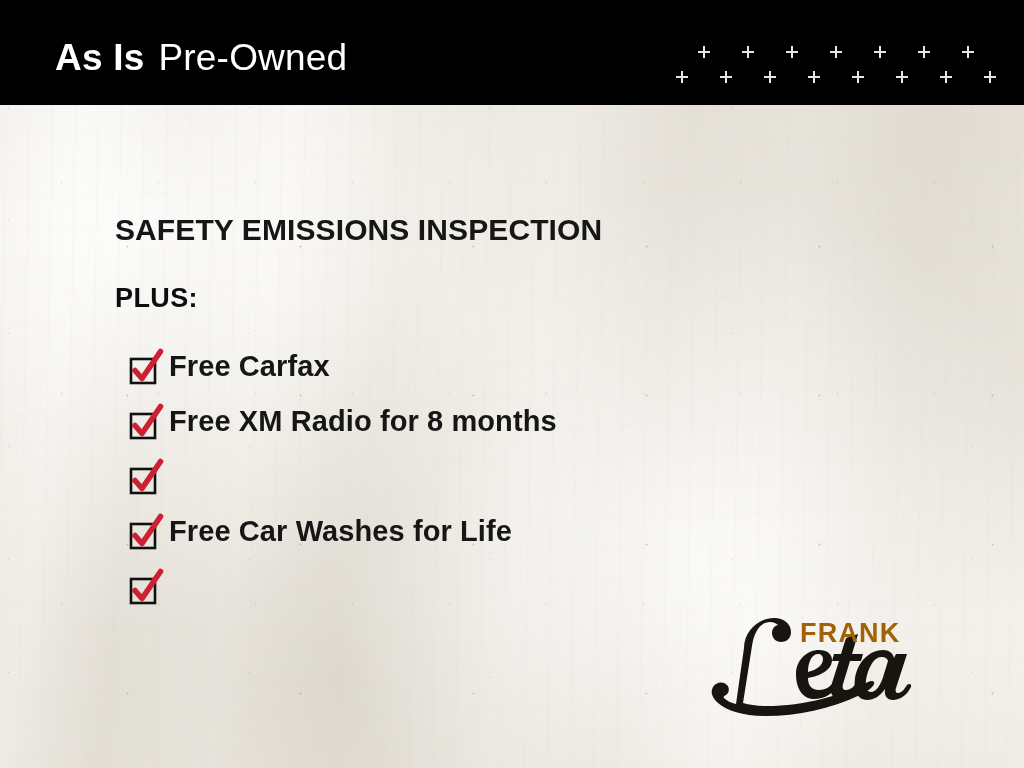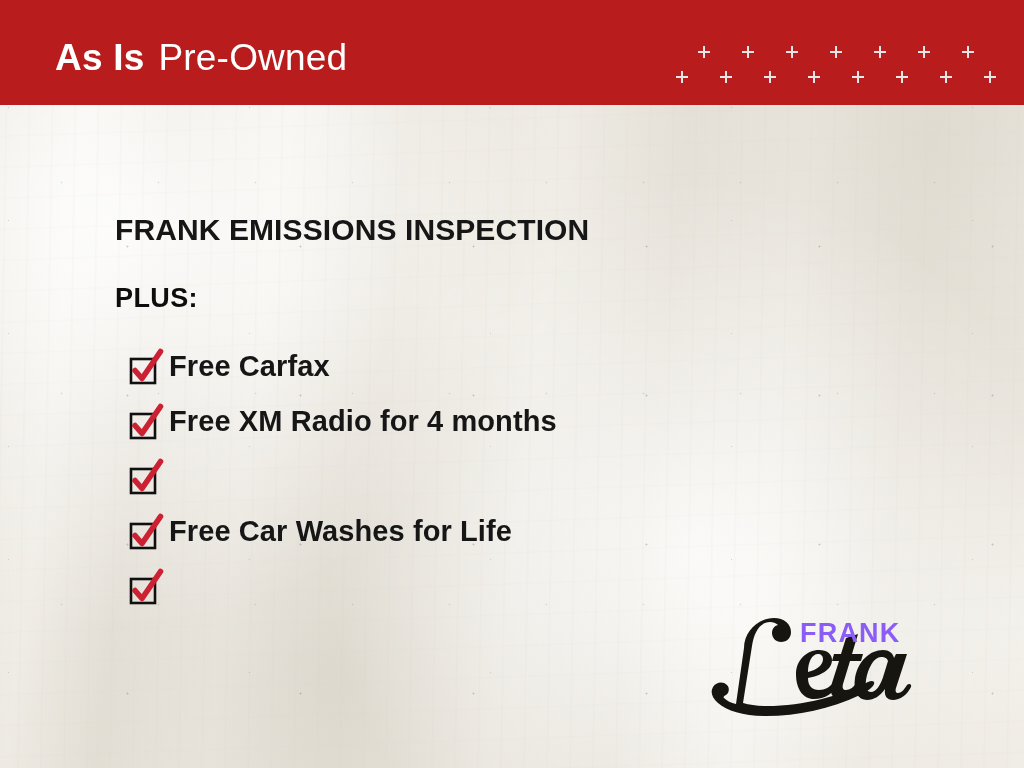--- a/index.html
+++ b/index.html
@@ -83,21 +83,21 @@
         rgba(211,205,193,0.0) 31px);
   }
 
   
   .header-band {
     position: absolute;
     left: 0;
     top: 0;
     width: 1024px;
     height: 105px;
-    background-color: #b91c1c;
+    background-color: #000000;
     overflow: hidden;
   }
   .header-title {
     position: absolute;
     left: 55px;
     top: 36px;
     white-space: nowrap;
     color: #ffffff;
     font-size: 37px;
     line-height: 44px;
@@ -219,21 +219,21 @@
     width: 215px;
     height: 112px;
   }
   .brand-logo svg {
     display: block;
   }
   .brand-frank {
     position: absolute;
     left: 100px;
     top: 10px;
-    color: #8b5cf6;
+    color: #a16207;
     font-size: 27px;
     font-weight: 700;
     letter-spacing: 1.2px;
     white-space: nowrap;
   }
 </style>
 </head>
 <body>
 
 <div id="slide">
@@ -265,21 +265,21 @@
         <span class="plus-mark"></span>
         <span class="plus-mark"></span>
         <span class="plus-mark"></span>
         <span class="plus-mark"></span>
         <span class="plus-mark"></span>
       </div>
     </div>
 
   </div>
 
-  <div class="headline">FRANK EMISSIONS INSPECTION</div>
+  <div class="headline">SAFETY EMISSIONS INSPECTION</div>
   <div class="plus-label">PLUS:</div>
 
   <div class="check-list">
 
     <div class="check-item">
       <span class="checkbox-icon">
         <svg width="40" height="42" viewBox="0 0 40 42">
           <rect x="2" y="10" width="24" height="24" fill="none" stroke="#101010" stroke-width="2.6"></rect>
           <path d="M6 21.5 L13 29.5 L31.5 2.5" fill="none" stroke="#cc2033" stroke-width="5.6" stroke-linecap="round" stroke-linejoin="round"></path>
         </svg>
@@ -287,21 +287,21 @@
       <span class="check-label">Free Carfax</span>
     </div>
 
     <div class="check-item">
       <span class="checkbox-icon">
         <svg width="40" height="42" viewBox="0 0 40 42">
           <rect x="2" y="10" width="24" height="24" fill="none" stroke="#101010" stroke-width="2.6"></rect>
           <path d="M6 21.5 L13 29.5 L31.5 2.5" fill="none" stroke="#cc2033" stroke-width="5.6" stroke-linecap="round" stroke-linejoin="round"></path>
         </svg>
       </span>
-      <span class="check-label">Free XM Radio for 4 months</span>
+      <span class="check-label">Free XM Radio for 8 months</span>
     </div>
 
     <div class="check-item">
       <span class="checkbox-icon">
         <svg width="40" height="42" viewBox="0 0 40 42">
           <rect x="2" y="10" width="24" height="24" fill="none" stroke="#101010" stroke-width="2.6"></rect>
           <path d="M6 21.5 L13 29.5 L31.5 2.5" fill="none" stroke="#cc2033" stroke-width="5.6" stroke-linecap="round" stroke-linejoin="round"></path>
         </svg>
       </span>
     </div>

